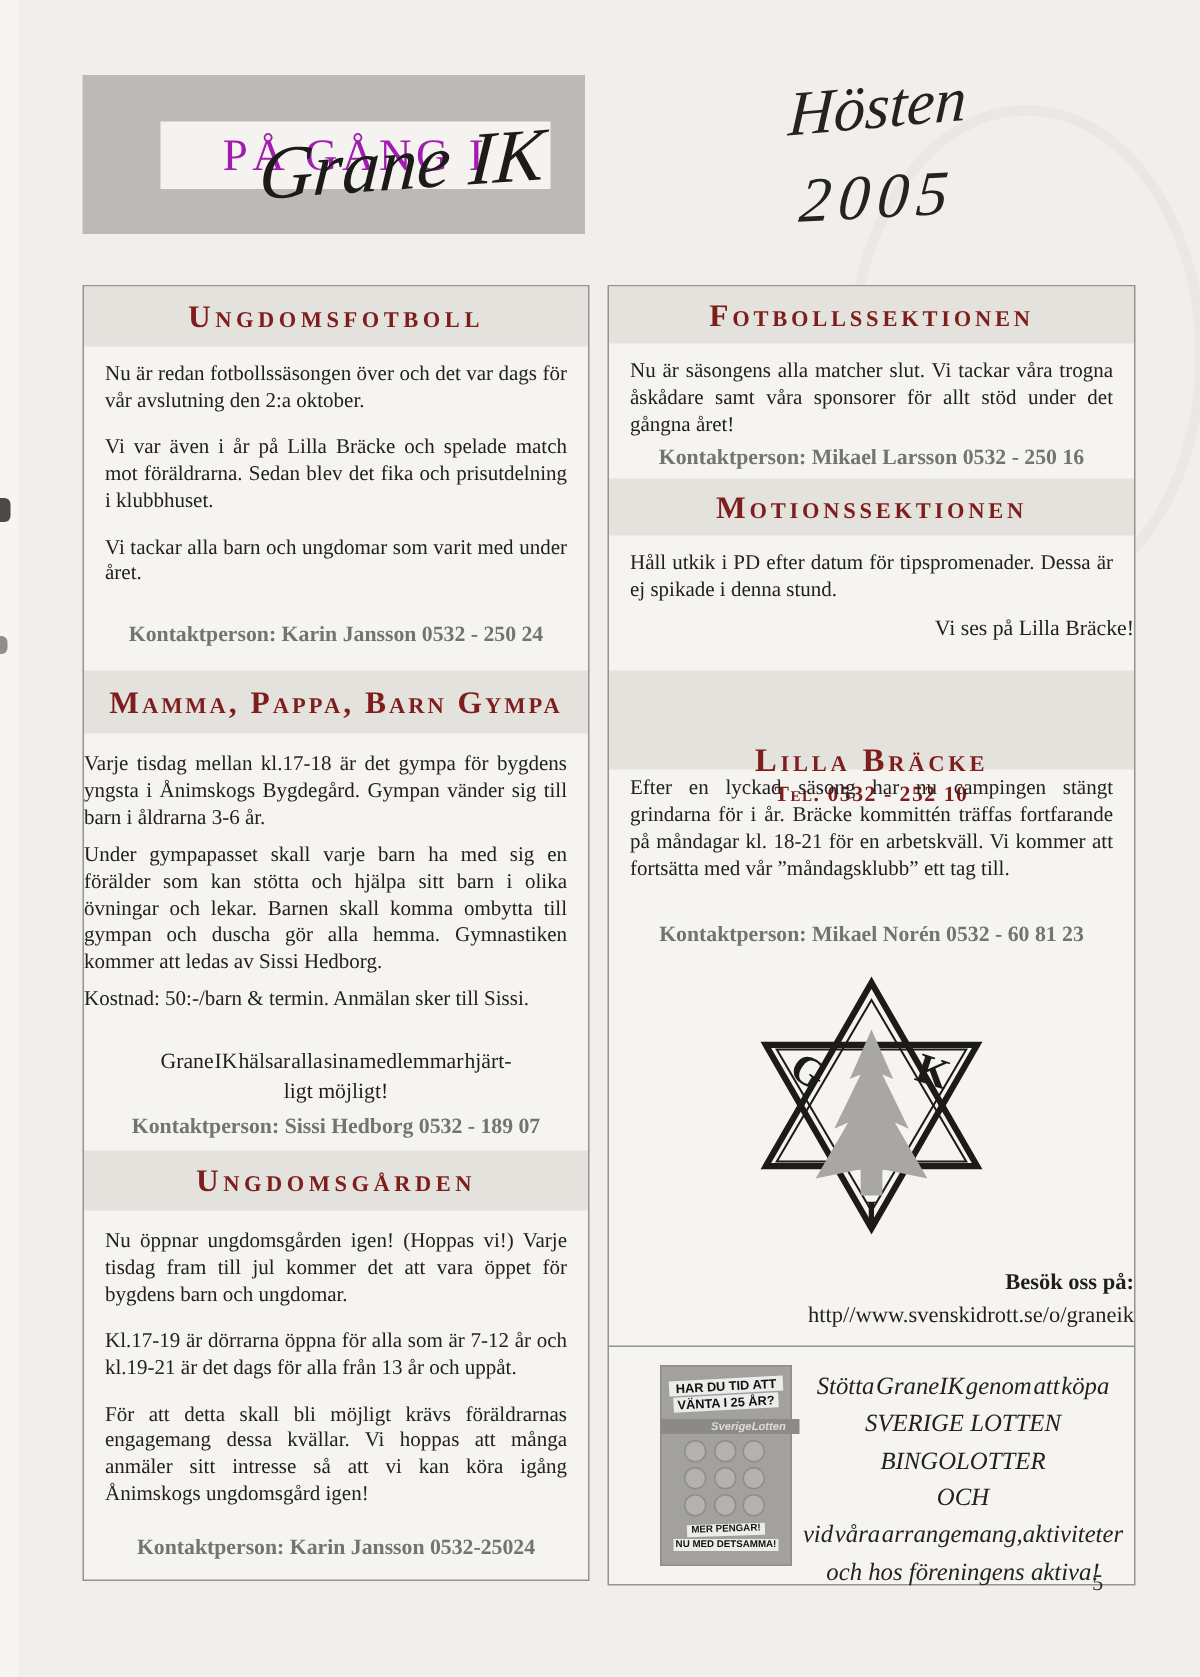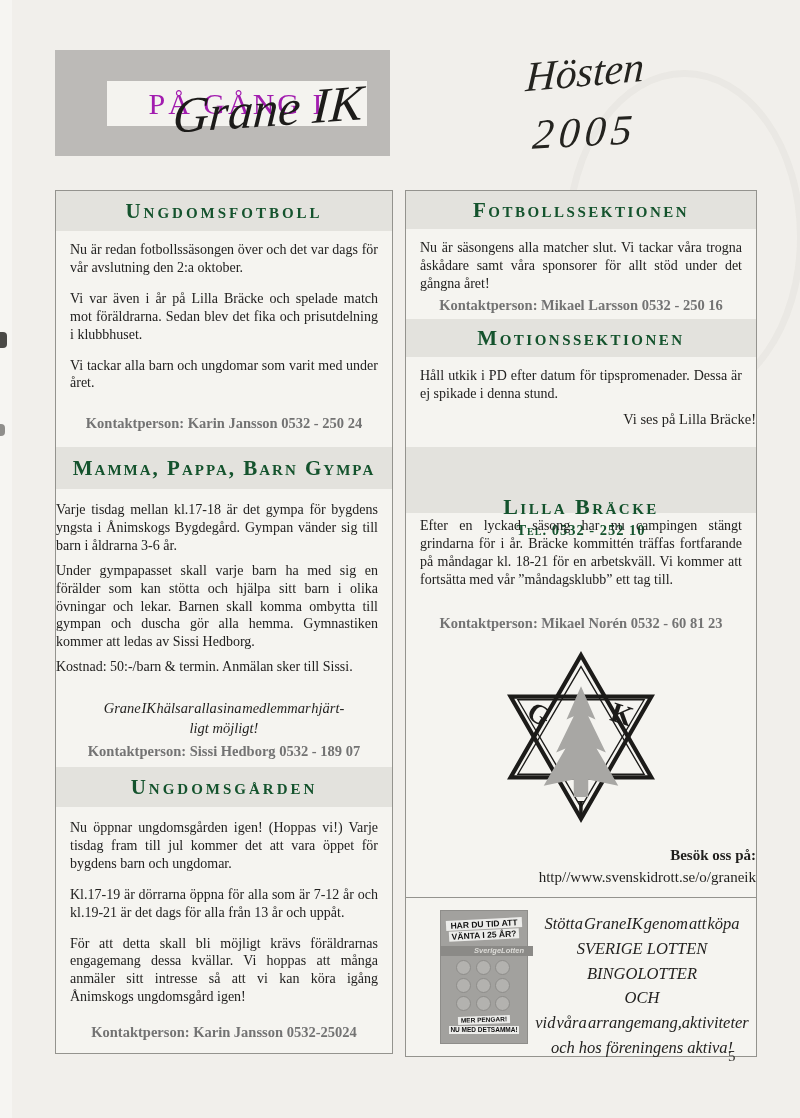--- a/index.html
+++ b/index.html
@@ -23,28 +23,28 @@
     font-style:italic;font-size:50px;transform:rotate(-4deg) skewX(-8deg);color:#1c1b19;}
   .season{position:absolute;left:460px;top:48px;width:250px;text-align:center;color:#24231f;}
   .season .l1{font-style:italic;font-size:42px;transform:rotate(-5deg) skewX(-8deg);}
   .season .l2{font-style:italic;font-size:42px;transform:rotate(-3deg) skewX(-8deg);
     margin-top:12px;letter-spacing:5px;}
   
   .col{position:absolute;background:#f5f4f0;border:1px solid #94938e;}
   .col-left{left:55px;top:190px;width:336px;height:862px;}
   .col-right{left:405px;top:190px;width:350px;height:865px;}
   .band{position:absolute;left:0;right:0;background:#e3e2dd;text-align:center;
-    font-variant:small-caps;font-weight:700;color:#14532d;}
+    font-variant:small-caps;font-weight:700;color:#7f1d1d;}
   .band .bt{display:inline-block;}
   .body-text{position:absolute;font-size:14px;line-height:1.28;text-align:justify;color:#222120;}
   .body-text p{margin:0 0 13px 0;}
   .body-text.tightp p{margin:0 0 7px 0;}
   .contact{position:absolute;left:0;right:0;text-align:center;font-weight:700;font-size:14.5px;color:#737373;}
   .centerline{position:absolute;left:0;right:0;text-align:right;font-size:14.5px;}
-  .note{position:absolute;left:0;right:0;text-align:center;font-style:italic;font-size:14.5px;line-height:1.35;}
+  .note{position:absolute;left:0;right:0;text-align:center;font-size:14.5px;line-height:1.35;}
   .tight{word-spacing:-3px;}
   
   .uf-band{top:0;height:40px;line-height:40px;font-size:21px;letter-spacing:3px;}
   .uf-body{top:50px;left:14px;right:14px;}
   .uf-contact{top:224px;}
   .gy-band{top:256px;height:42px;line-height:42px;font-size:21px;letter-spacing:2px;white-space:nowrap;overflow:visible;}
   .gy-body{top:310px;left:0;right:14px;}
   .gy-note{top:508px;}
   .gy-contact{top:552px;}
   .ug-band{top:576px;height:40px;line-height:40px;font-size:21px;letter-spacing:3px;}

